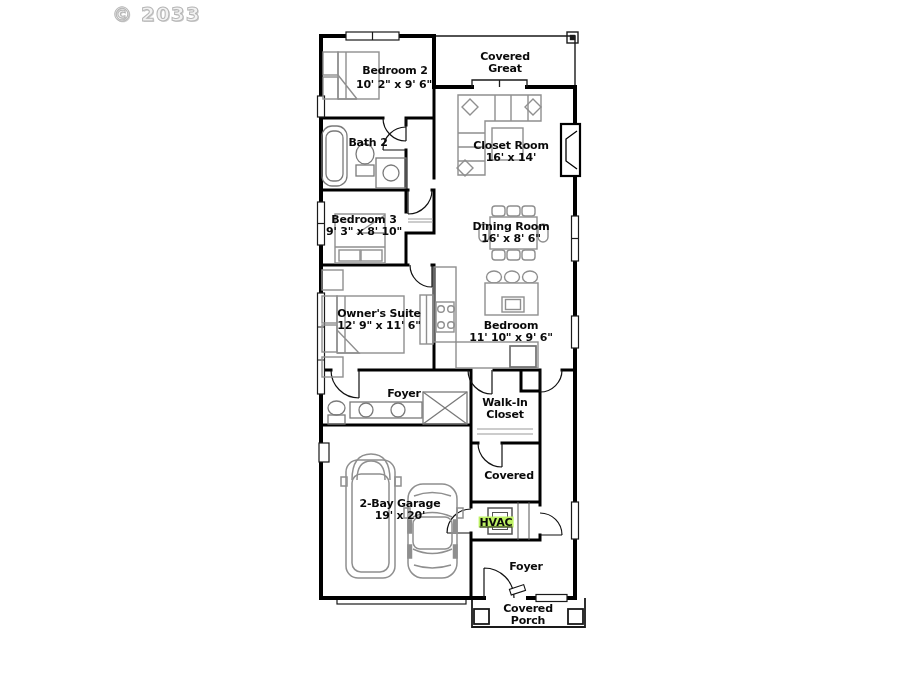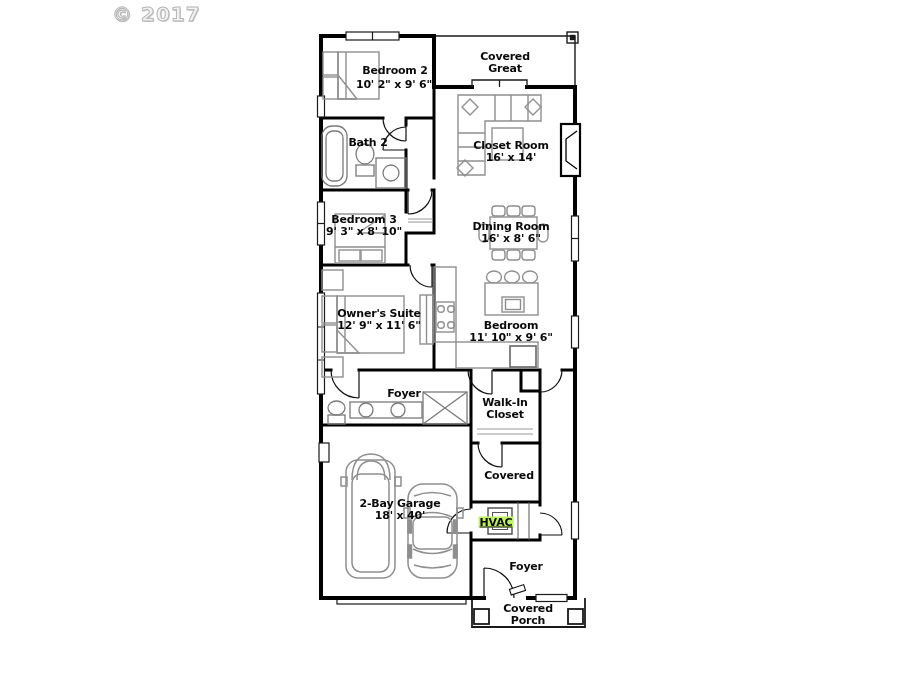--- a/index.html
+++ b/index.html
@@ -235,21 +235,21 @@
       <path d="M414,565 Q432,571 451,565"></path>
       <rect x="404" y="508" width="6" height="10"></rect>
       <rect x="457" y="508" width="6" height="10"></rect>
       <rect x="408" y="520" width="3.5" height="13" fill="#8f8f8f"></rect>
       <rect x="453.5" y="520" width="3.5" height="13" fill="#8f8f8f"></rect>
       <rect x="408" y="545" width="3.5" height="13" fill="#8f8f8f"></rect>
       <rect x="453.5" y="545" width="3.5" height="13" fill="#8f8f8f"></rect>
     </g>
   </svg>
 
-  <div class="watermark">© 2017</div>
+  <div class="watermark">© 2033</div>
 
   <div class="lbl" style="left:395px;top:70px">Bedroom 2</div>
   <div class="lbl" style="left:394px;top:84px">10' 2" x 9' 6"</div>
 
   <div class="lbl" style="left:505px;top:56px">Covered</div>
   <div class="lbl" style="left:505px;top:68px">Great</div>
 
   <div class="lbl" style="left:368px;top:142px">Bath 2</div>
 
   <div class="lbl" style="left:511px;top:145px">Closet Room</div>
@@ -268,21 +268,21 @@
   <div class="lbl" style="left:511px;top:337px">11' 10" x 9' 6"</div>
 
   <div class="lbl" style="left:404px;top:393px">Foyer</div>
 
   <div class="lbl" style="left:505px;top:402px">Walk-In</div>
   <div class="lbl" style="left:505px;top:414px">Closet</div>
 
   <div class="lbl" style="left:509px;top:475px">Covered</div>
 
   <div class="lbl" style="left:400px;top:503px">2-Bay Garage</div>
-  <div class="lbl" style="left:400px;top:515px">18' x 40'</div>
+  <div class="lbl" style="left:400px;top:515px">19' x 20'</div>
 
   <div class="lbl onbox" style="left:496px;top:522px">HVAC</div>
 
   <div class="lbl" style="left:526px;top:566px">Foyer</div>
 
   <div class="lbl" style="left:528px;top:608px">Covered</div>
   <div class="lbl" style="left:528px;top:620px">Porch</div>
 
 </div>
 

